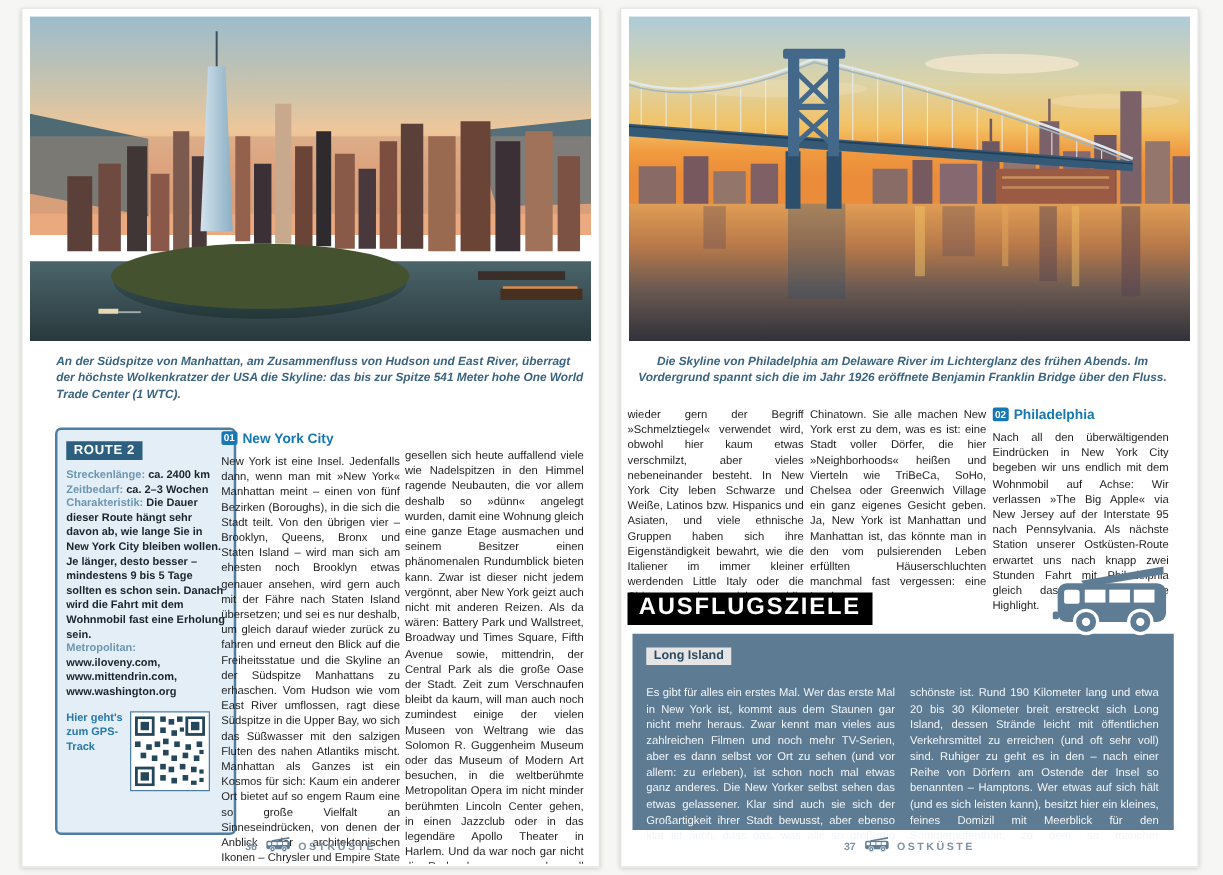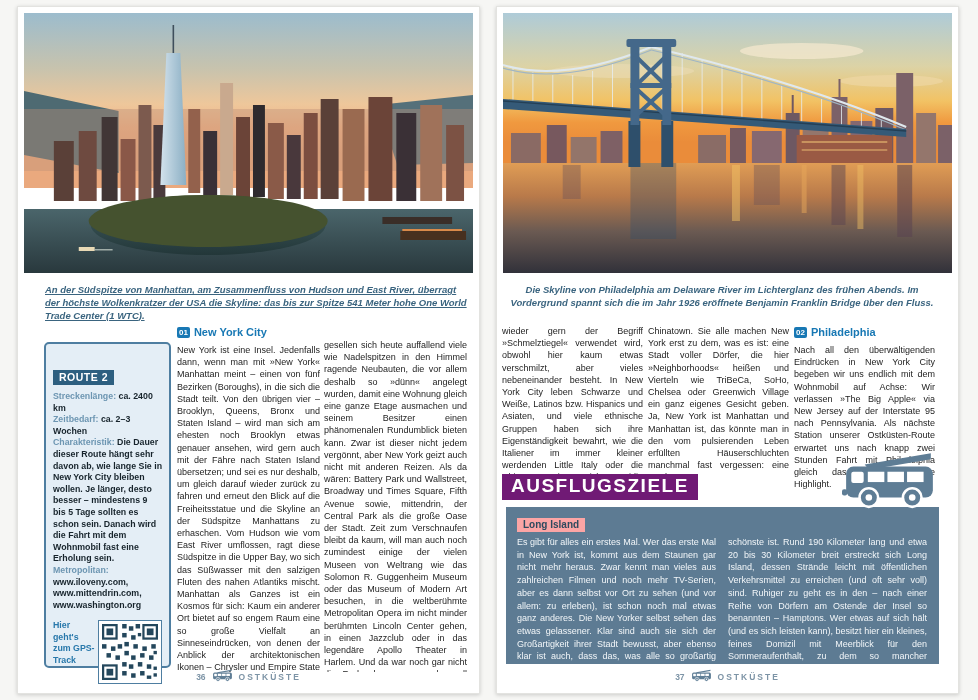--- a/index.html
+++ b/index.html
@@ -20,44 +20,44 @@
   #page-right{left:496px;}
 
   .photo{position:absolute;left:6px;top:6px;width:449px;height:260px;overflow:hidden;}
   .photo svg{display:block;width:100%;height:100%;}
 
   .caption{
     position:absolute;top:277px;margin:0;
     font-size:9.5px;line-height:12.8px;
     font-style:italic;font-weight:bold;color:#3a647f;
   }
-  #page-left .caption{left:27px;width:424px;text-decoration:underline;}
+  #page-left .caption{left:27px;width:424px;}
   #page-right .caption{left:5px;width:440px;text-align:center;}
 
   
   .route-box{
-    position:absolute;left:26px;top:335px;width:127px;height:326px;
+    position:absolute;left:26px;top:335px;width:145px;height:326px;
     background:#e4eef6;border:2px solid #4e7ea1;border-radius:5px;
-    box-sizing:border-box;padding:23px 7px;
+    box-sizing:border-box;padding:6px 7px;
   }
   .route-title{
     display:inline-block;background:#2d5f80;color:#fff;
     font-size:10.5px;font-weight:bold;letter-spacing:.5px;
     padding:1px 6px 2px;margin:0 0 6px 0;
   }
   .route-entry{margin:0;font-size:8.8px;line-height:11.6px;color:#17242c;font-weight:bold;}
   .route-entry .lbl{color:#6d96b2;font-weight:bold;}
   .gps-row{display:flex;margin-top:9px;align-items:flex-start;}
   .gps-label{width:48px;font-size:8.8px;line-height:11.5px;font-weight:bold;color:#2878ab;}
   .qr{margin-left:3px;background:#fff;border:1px solid #4e7ea1;padding:3px;}
   .qr svg{display:block;}
 
   
   .acol{position:absolute;overflow:hidden;}
-  #page-left .acol{top:315px;width:143px;height:350px;}
+  #page-left .acol{top:334px;width:143px;height:350px;}
   #l-col1{left:159px;} #l-col2{left:306px;}
   #page-right .acol{width:141px;height:350px;}
   #r-col1{left:5px;top:318px;height:150px;}
   #r-col2{left:151px;top:318px;height:150px;}
   #r-col3{left:297px;top:315px;width:142px;height:160px;}
 
   .art-head{margin:0 0 4px 0;white-space:nowrap;}
   .num-badge{
     display:inline-block;background:#1878b4;color:#fff;
     font-size:8px;font-weight:bold;padding:1px 2px;border-radius:2px;
@@ -65,31 +65,31 @@
   }
   .art-title{font-size:11px;font-weight:bold;color:#1878b4;}
   .jtext{
     font-size:9px;line-height:12.2px;color:#1d1d1d;
     text-align:justify;text-justify:inter-word;
   }
 
   
   .excursion-head{
     position:absolute;left:5px;top:467px;
-    display:inline-block;background:#701a75;color:#fff;
+    display:inline-block;background:#000000;color:#fff;
     font-size:19px;font-weight:bold;letter-spacing:1.5px;
     padding:1px 9px 3px;margin:0;
   }
   .li-box{
     position:absolute;left:9px;top:500px;width:433px;height:157px;
     background:#5d7b93;box-sizing:border-box;padding:7px 11px;
   }
   .li-title{
-    display:inline-block;background:#fca5a5;color:#2e4a5e;
-    font-size:10px;font-weight:bold;padding:1px 6px 2px;margin:0 0 4px 0;
+    display:inline-block;background:#e5e5e5;color:#2e4a5e;
+    font-size:10px;font-weight:bold;padding:1px 6px 2px;margin:0 0 16px 0;
   }
   .li-cols{display:flex;gap:12px;}
   .li-col{width:199px;font-size:9px;line-height:12.7px;color:#f2f6f9;text-align:justify;overflow:hidden;height:128px;}
 
   .campervan{position:absolute;left:345px;top:442px;width:95px;height:62px;z-index:5;}
 
   
   .page-footer{
     position:absolute;bottom:11px;left:0;width:100%;
     display:flex;justify-content:center;align-items:flex-end;gap:6px;

